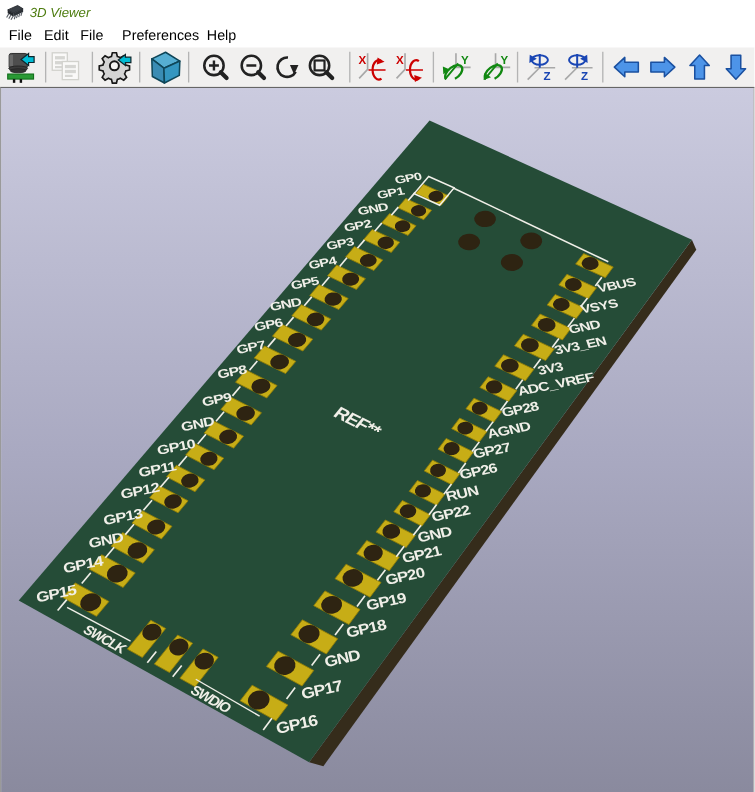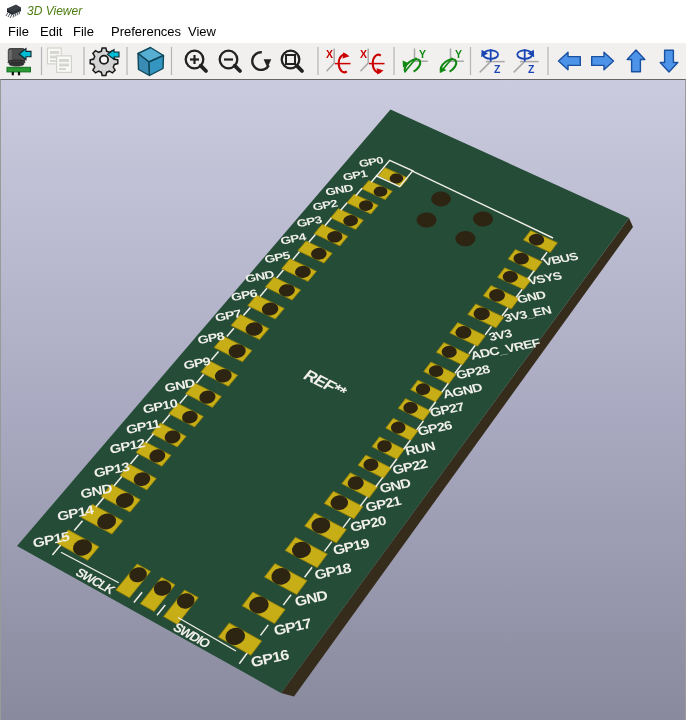--- a/index.html
+++ b/index.html
@@ -29,21 +29,21 @@
 </g>
 </g>
     </svg>
     <span>3D Viewer</span>
   </div>
 <div class="menu">
     <span style="left:8px">File</span>
     <span style="left:40px">Edit</span>
     <span style="left:73px">File</span>
     <span style="left:111px">Preferences</span>
-    <span style="left:188px">View</span>
+    <span style="left:188px">Help</span>
   </div>
 <div class="toolbar"><svg width="686" height="36" viewBox="0 43 686 36">
       <line x1="41.5" y1="47" x2="41.5" y2="75" stroke="#b4b4b4" stroke-width="1.2"></line>
       <line x1="84" y1="47" x2="84" y2="75" stroke="#b4b4b4" stroke-width="1.2"></line>
       <line x1="127" y1="47" x2="127" y2="75" stroke="#b4b4b4" stroke-width="1.2"></line>
       <line x1="171.5" y1="47" x2="171.5" y2="75" stroke="#b4b4b4" stroke-width="1.2"></line>
       <line x1="318" y1="47" x2="318" y2="75" stroke="#b4b4b4" stroke-width="1.2"></line>
       <line x1="394" y1="47" x2="394" y2="75" stroke="#b4b4b4" stroke-width="1.2"></line>
       <line x1="470.5" y1="47" x2="470.5" y2="75" stroke="#b4b4b4" stroke-width="1.2"></line>
       <line x1="548" y1="47" x2="548" y2="75" stroke="#b4b4b4" stroke-width="1.2"></line>

